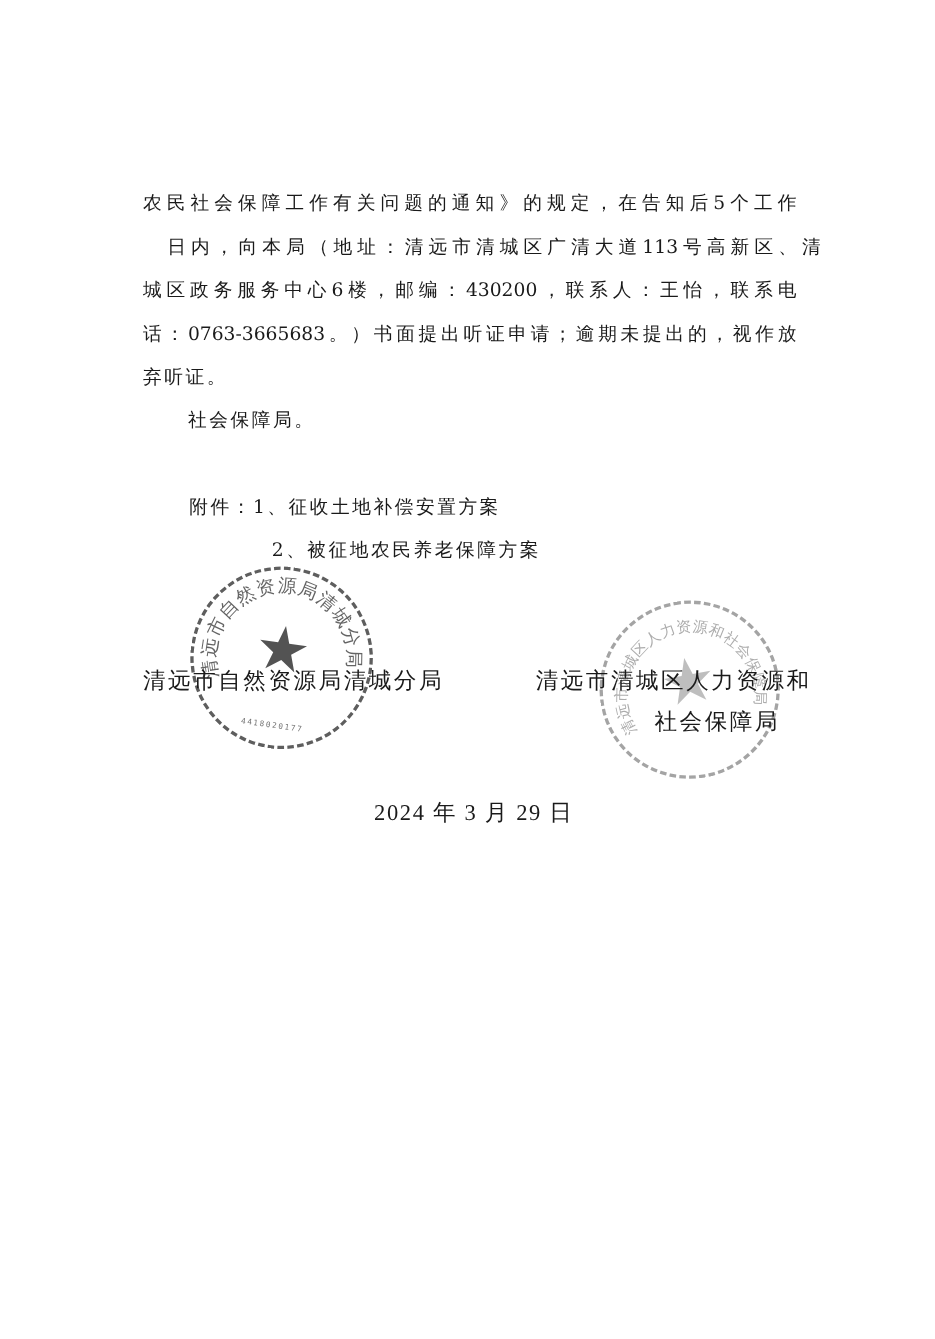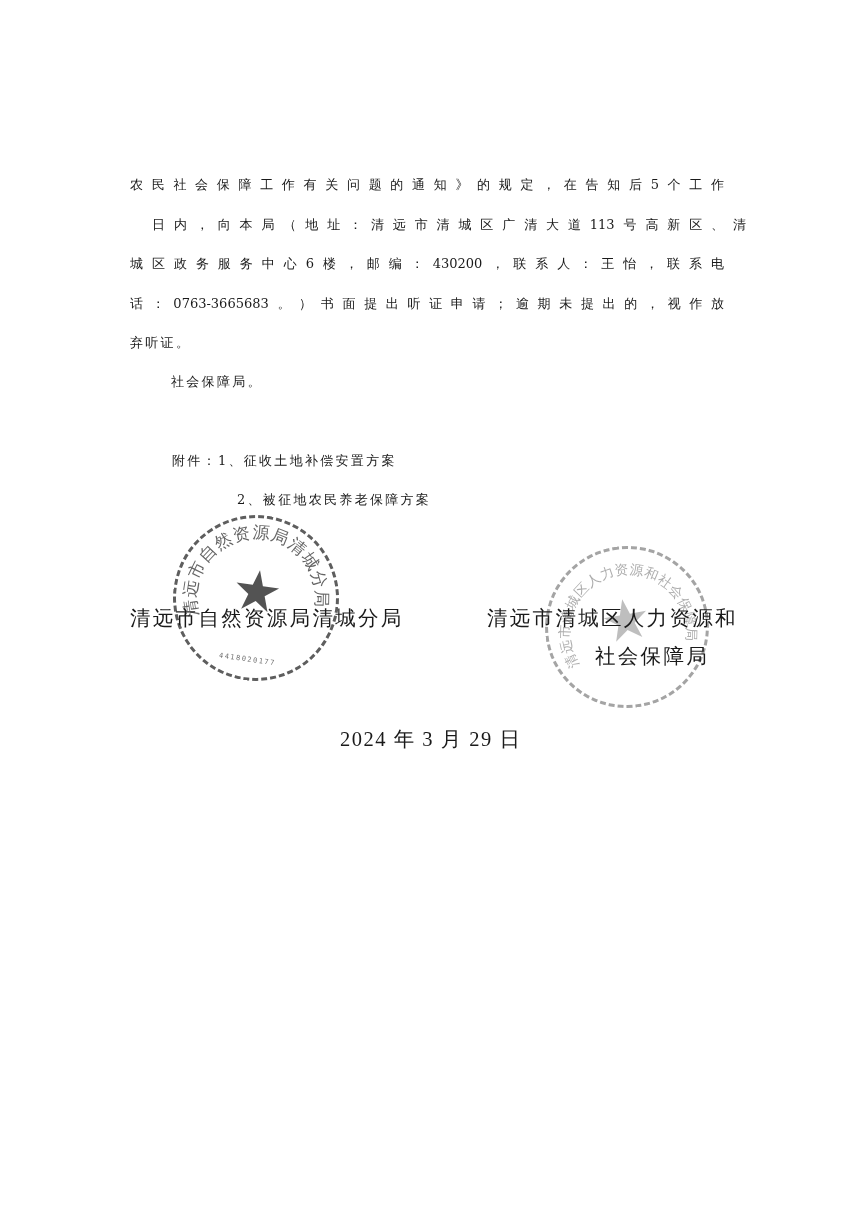--- a/index.html
+++ b/index.html
@@ -17,39 +17,39 @@
     }
     .page {
       position: absolute;
       left: 0; top: 0;
       width: 850px; height: 1217px;
       background: #ffffff;
     }
     .line {
       position: absolute;
       left: 130px;
-      font-size: 13px;
+      font-size: 17px;
       line-height: 24px;
       white-space: nowrap;
       letter-spacing: 2.3px;
     }
     .line.justify {
       width: 594px;
       text-align: justify;
       text-align-last: justify;
       letter-spacing: 0;
     }
     .l1 { top: 173px; }
     .l2 { top: 213px; margin-left: 22px; }
     .l3 { top: 252px; }
     .l4 { top: 292px; }
     .l5 { top: 331px; }
     .l6 { top: 370px; left: 171px; }
     .att1 { top: 449px; left: 172px; text-align: center; }
-    .att2 { top: 488px; left: 237px; text-align: center; }
+    .att2 { top: 488px; left: 247px; text-align: center; }
 
     .stamp {
       position: absolute;
       border-radius: 50%;
       border: 3px dashed rgba(40,40,40,0.75);
       box-sizing: border-box;
     }
     .stamp-left {
       left: 173px; top: 515px;
       width: 166px; height: 166px;

